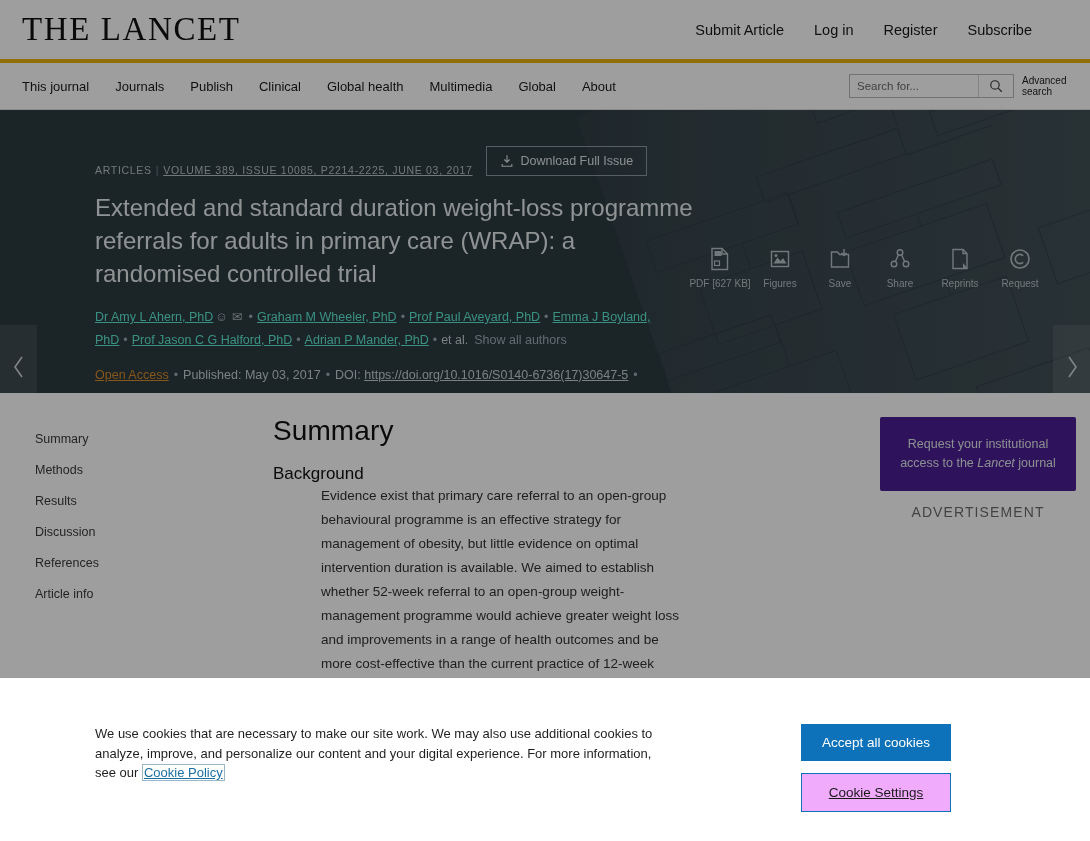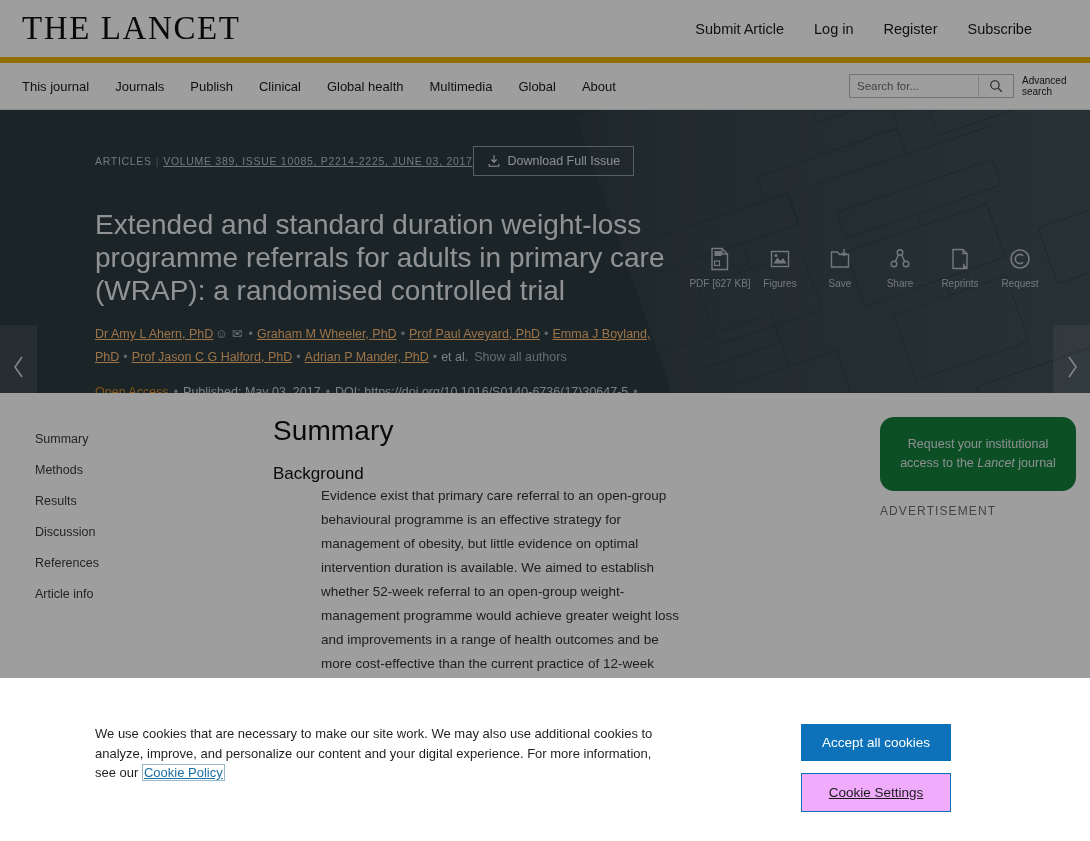--- a/index.html
+++ b/index.html
@@ -22,21 +22,21 @@
     background: rgba(0,0,0,0.38);
     z-index: 40;
     pointer-events: none;
   }
 
   
   .masthead {
     position: relative;
     height: 63px;
     background: #ffffff;
-    border-bottom: 6px solid #eab308;
+    border-bottom: 4px solid #eab308;
     display: flex; align-items: center;
     padding: 0 22px 0 22px;
   }
   .brand {
     font-family: "Liberation Serif", serif;
     font-size: 33px;
     letter-spacing: 1.6px;
     color: #111;
     font-weight: 400;
     margin-left: 0;
@@ -119,46 +119,46 @@
     background: #4d6068;
   }
   .hero-overlay {
     position: absolute; inset: 0;
     background: linear-gradient(90deg, #2c3a40 0%, #2c3a40 45%, rgba(44,58,64,0.72) 62%, rgba(44,58,64,0.45) 100%);
   }
   .hero-inner {
     position: relative; z-index: 3;
     padding: 36px 0 0 95px;
   }
-  .meta-row { display: flex; align-items: center; }
+  .meta-row { display: flex; align-items: flex-end; gap: 13px; }
   .meta-kicker {
     font-size: 10.5px; letter-spacing: 0.7px;
     color: #b7c3c7;
   }
   .meta-kicker .sep { color: #72848b; margin: 0 4px; }
   .meta-kicker a { color: #b7c3c7; text-decoration: underline; }
   .dl-btn {
     display: inline-flex; align-items: center; gap: 7px;
     border: 1px solid #8c9aa0; color: #dfe6e8;
     font-size: 12.5px; padding: 7px 13px;
     background: transparent; cursor: pointer;
     font-family: "Liberation Sans", sans-serif;
   }
   .hero-title {
-    margin-top: 32px;
-    font-size: 28px; line-height: 33px;
+    margin-top: 15px;
+    font-size: 24px; line-height: 33px;
     color: #e7edef; font-weight: 400;
     max-width: 600px;
   }
   .authors {
     margin-top: 16px;
     font-size: 12.5px; line-height: 23px;
     color: #c6d1d5; max-width: 580px;
   }
-  .authors a { color: #fdba74; text-decoration: underline; }
+  .authors a { color: #5eead4; text-decoration: underline; }
   .authors .dot { color: #9aa9ae; margin: 0 4px; }
   .authors .ic { opacity: 0.85; margin: 0 2px; }
   .authors .showall { color: #9fb0b6; text-decoration: none; margin-left: 6px; }
   .publine {
     margin-top: 16px;
     font-size: 12.5px; color: #c6d1d5;
   }
   .publine .oa { color: #d98b2b; }
   .publine a { color: #c6d1d5; text-decoration: underline; }
   .publine .dot { color: #9aa9ae; margin: 0 5px; }
@@ -213,28 +213,28 @@
   .article h2 {
     font-size: 17px; font-weight: 400; color: #111; 
   }
   .article p {
     font-size: 13.5px; line-height: 24px; color: #333; margin-left: 48px;
   }
   .aside {
     margin-left: auto; width: 210px; padding-right: 14px; padding-top: 2px;
   }
   .ad-card {
-    background: #15803d; color: #dfe7e9;
+    background: #4c1d95; color: #dfe7e9;
     padding: 18px 16px; text-align: center;
     font-size: 12.5px; line-height: 19px;
-    border-radius: 14px; cursor: pointer;
+    border-radius: 2px; cursor: pointer;
   }
   .ad-card em { font-style: italic; }
   .ad-label {
-    text-align: left; font-size: 12px; letter-spacing: 1.1px;
+    text-align: center; font-size: 14px; letter-spacing: 1.1px;
     color: #6d6d6d; margin-top: 13px;
   }
 
   
   .cookie {
     position: absolute; z-index: 60;
     left: 0; right: 0; bottom: 0; top: 678px;
     background: #ffffff;
     display: flex; align-items: flex-start;
     padding: 46px 0 0 0;

